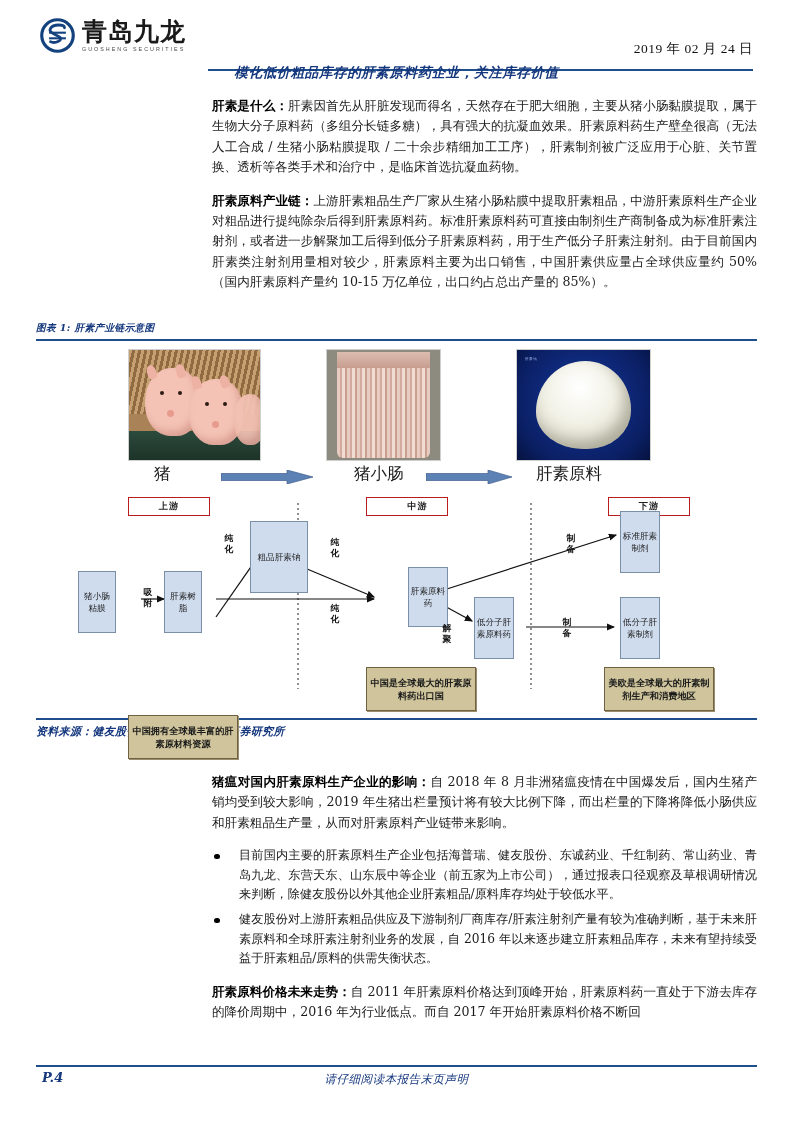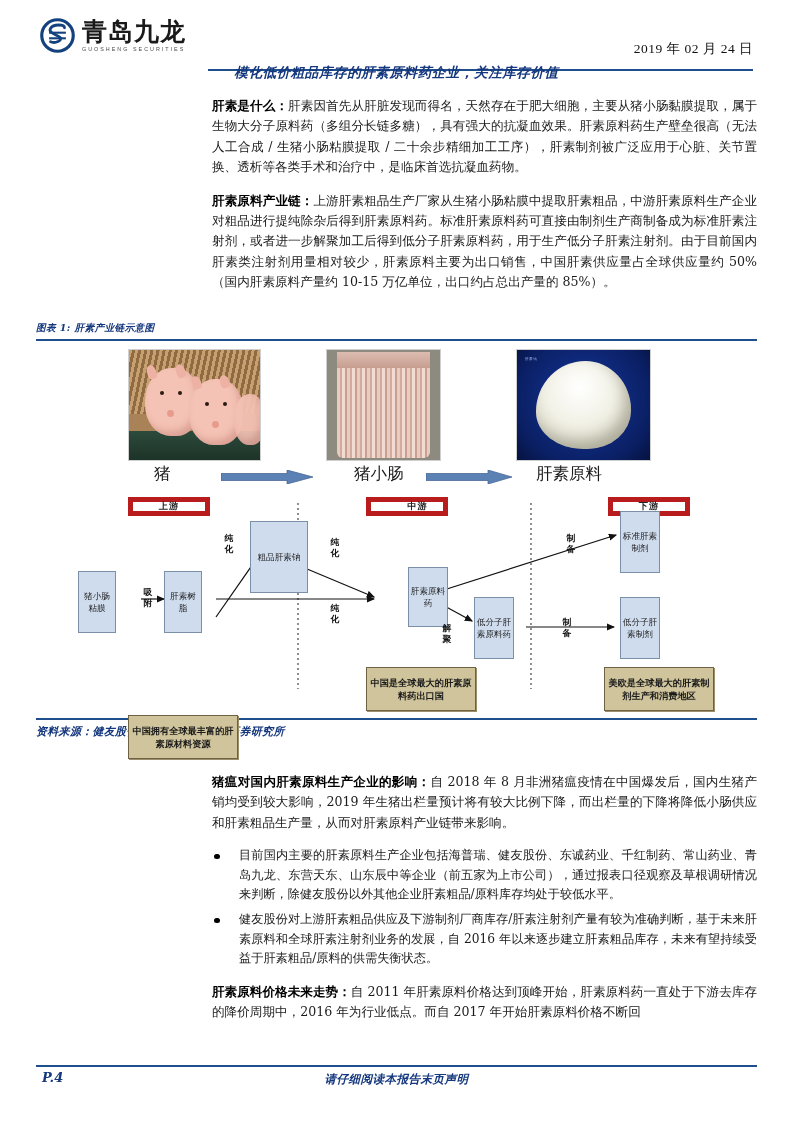--- a/index.html
+++ b/index.html
@@ -280,21 +280,21 @@
     position: absolute;
     top: 158px;
     left: 0;
     width: 721px;
     height: 212px;
   }
   .flow svg { position: absolute; left: 0; top: 0; }
 
   .tierbox {
     position: absolute;
-    border: 5px solid #b91c1c;
+    border: 1px solid #b91c1c;
     background: #fff;
     font-family: "DejaVu Serif", serif;
     font-size: 9.2px;
     font-weight: bold;
     color: #222;
     display: flex;
     align-items: center;
     justify-content: center;
     letter-spacing: 1px;
     box-sizing: border-box;
@@ -396,21 +396,21 @@
     font-style: italic;
     font-size: 13px;
     color: #14377d;
   }
   .footer-note {
     position: absolute;
     left: 0; right: 0;
     top: 2px;
     text-align: center;
     font-family: "DejaVu Serif", serif;
-    font-weight: bold;
+    font-weight: normal;
     font-style: italic;
     font-size: 11.6px;
     color: #14377d;
     letter-spacing: 0.4px;
   }
 </style>
 </head>
 <body>
 
 <div class="page">

